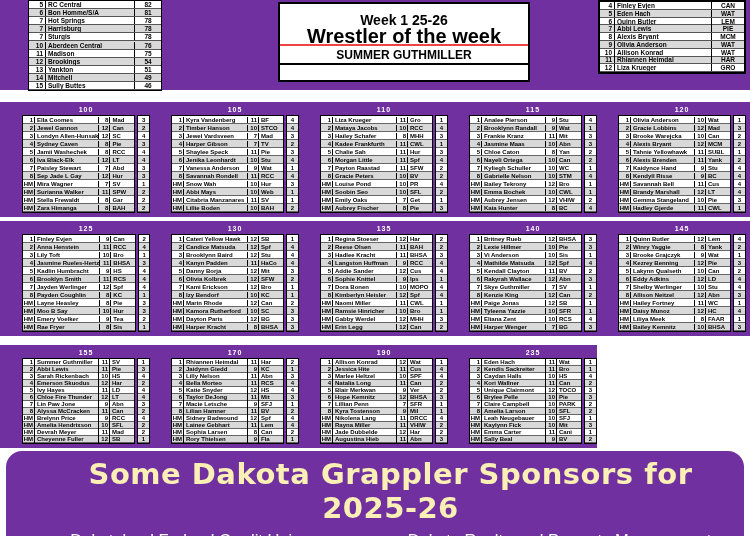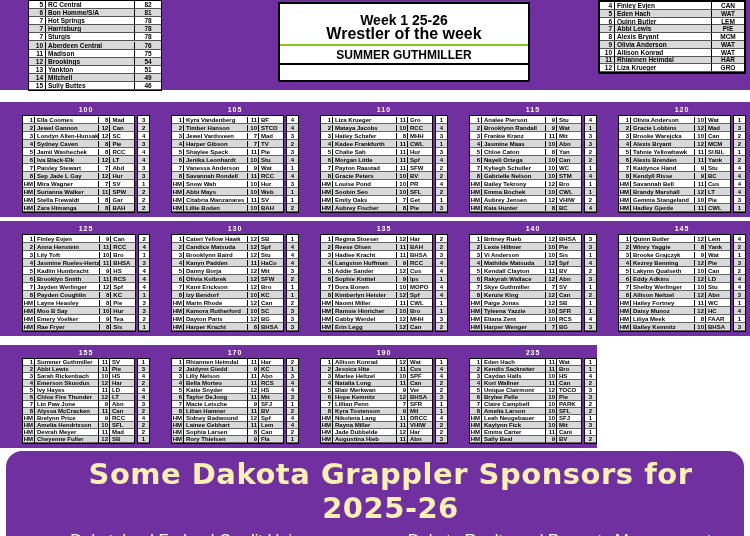--- a/index.html
+++ b/index.html
@@ -19,21 +19,21 @@
   .standings .c2 { width:27px; text-align:center; border-left:1px solid #000; }
   .rankings { left:598px; top:0; width:148px; border-width:2px; font-size:6.5px; }
   .rankings .trow { height:7.8px; }
   .rankings .c0 { width:15px; text-align:right; padding-right:2px; border-right:1px solid #000; }
   .rankings .c1 { flex:1; padding-left:2px; white-space:nowrap; overflow:hidden; }
   .rankings .c2 { width:33px; text-align:center; border-left:1px solid #000; }
 
   .wotw { position:absolute; left:278px; top:2px; width:252px; height:80px;
           background:#fff; border:2px solid #000; text-align:center; font-weight:bold; }
   .wotw-line1 { font-size:14px; padding-top:8px; height:21px; }
-  .wotw-line2 { font-size:16px; height:21px; border-bottom:2px solid #84cc16; }
+  .wotw-line2 { font-size:20px; height:21px; border-bottom:2px solid #ef4444; }
   .wotw-name  { font-size:12px; height:19px; line-height:19px; border-bottom:2px solid #000; }
 
   
   .band { background:var(--purple,#7030A0); display:grid;
           grid-template-columns:repeat(5,128px); column-gap:21px;
           padding:3px 4px 4px 22px; }
   .band1 { margin-top:12px; }
   .band2 { margin-top:4px; }
   .band3 { margin-top:9px; width:597px; grid-template-columns:repeat(4,128px); padding-right:0; }
   .wtitle { height:10px; line-height:10px; text-align:center; color:#fff;

